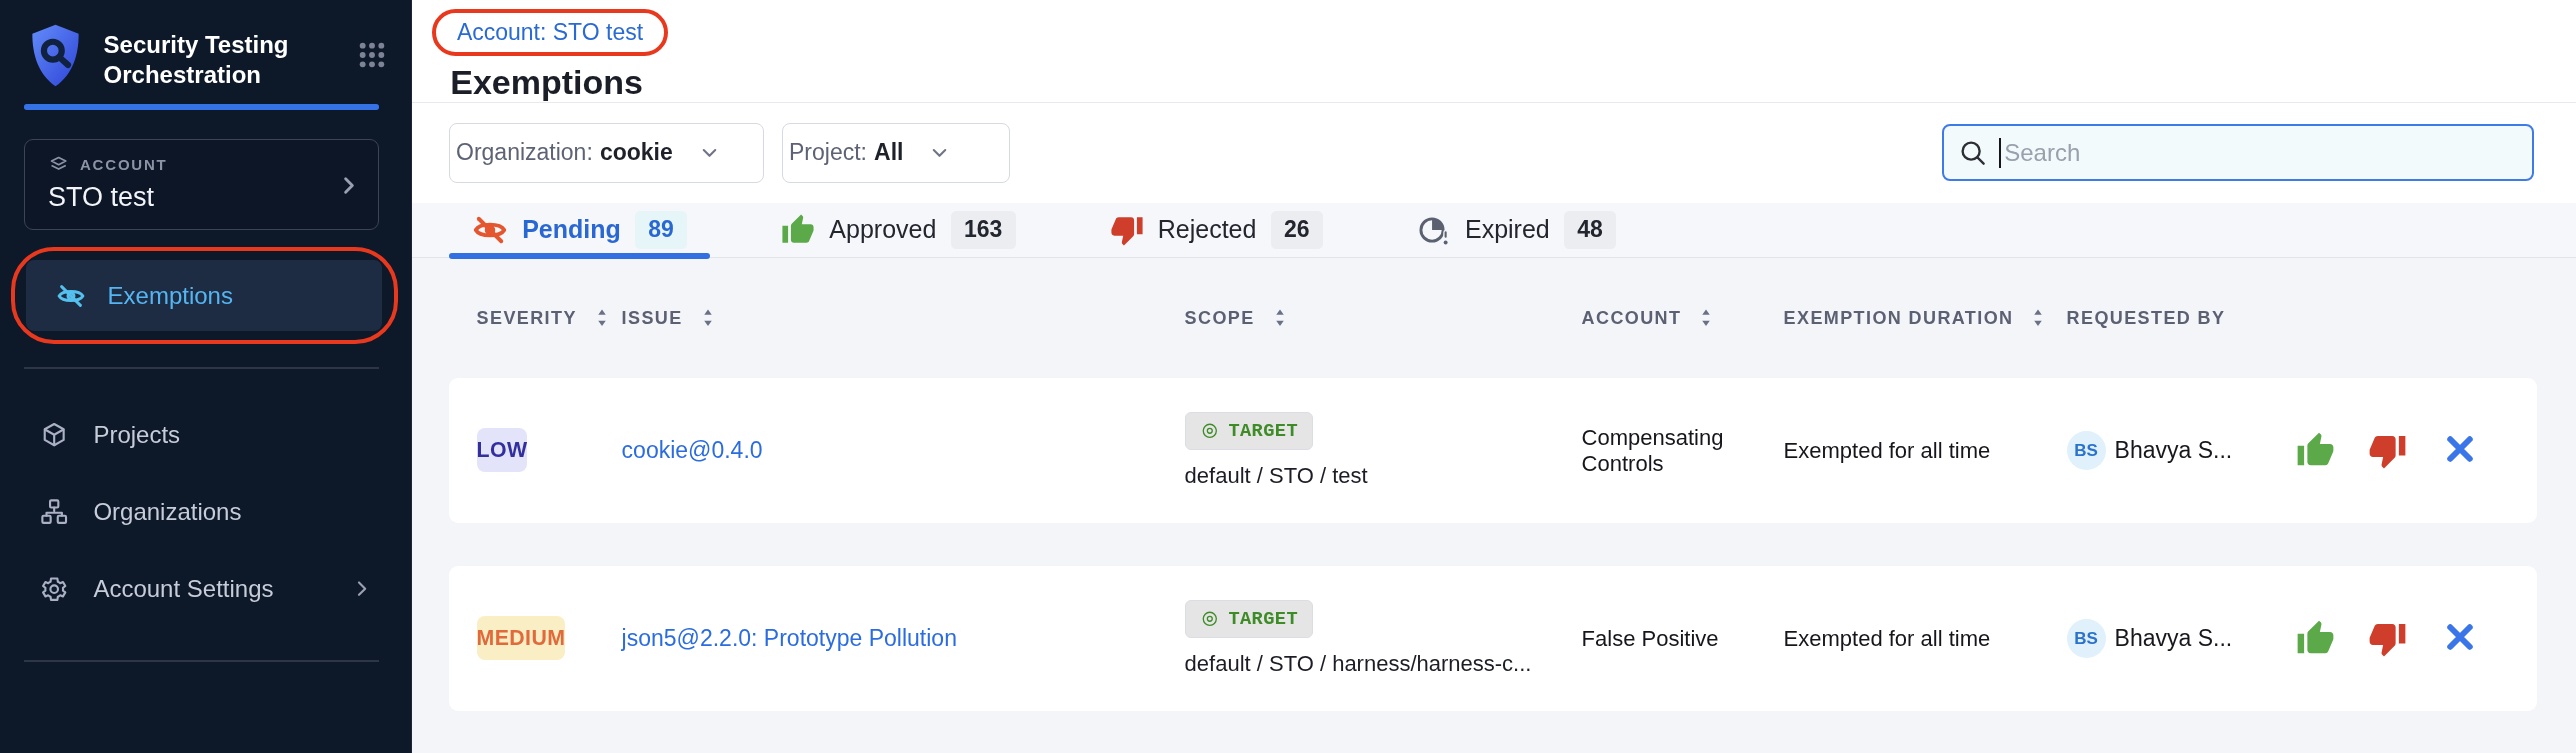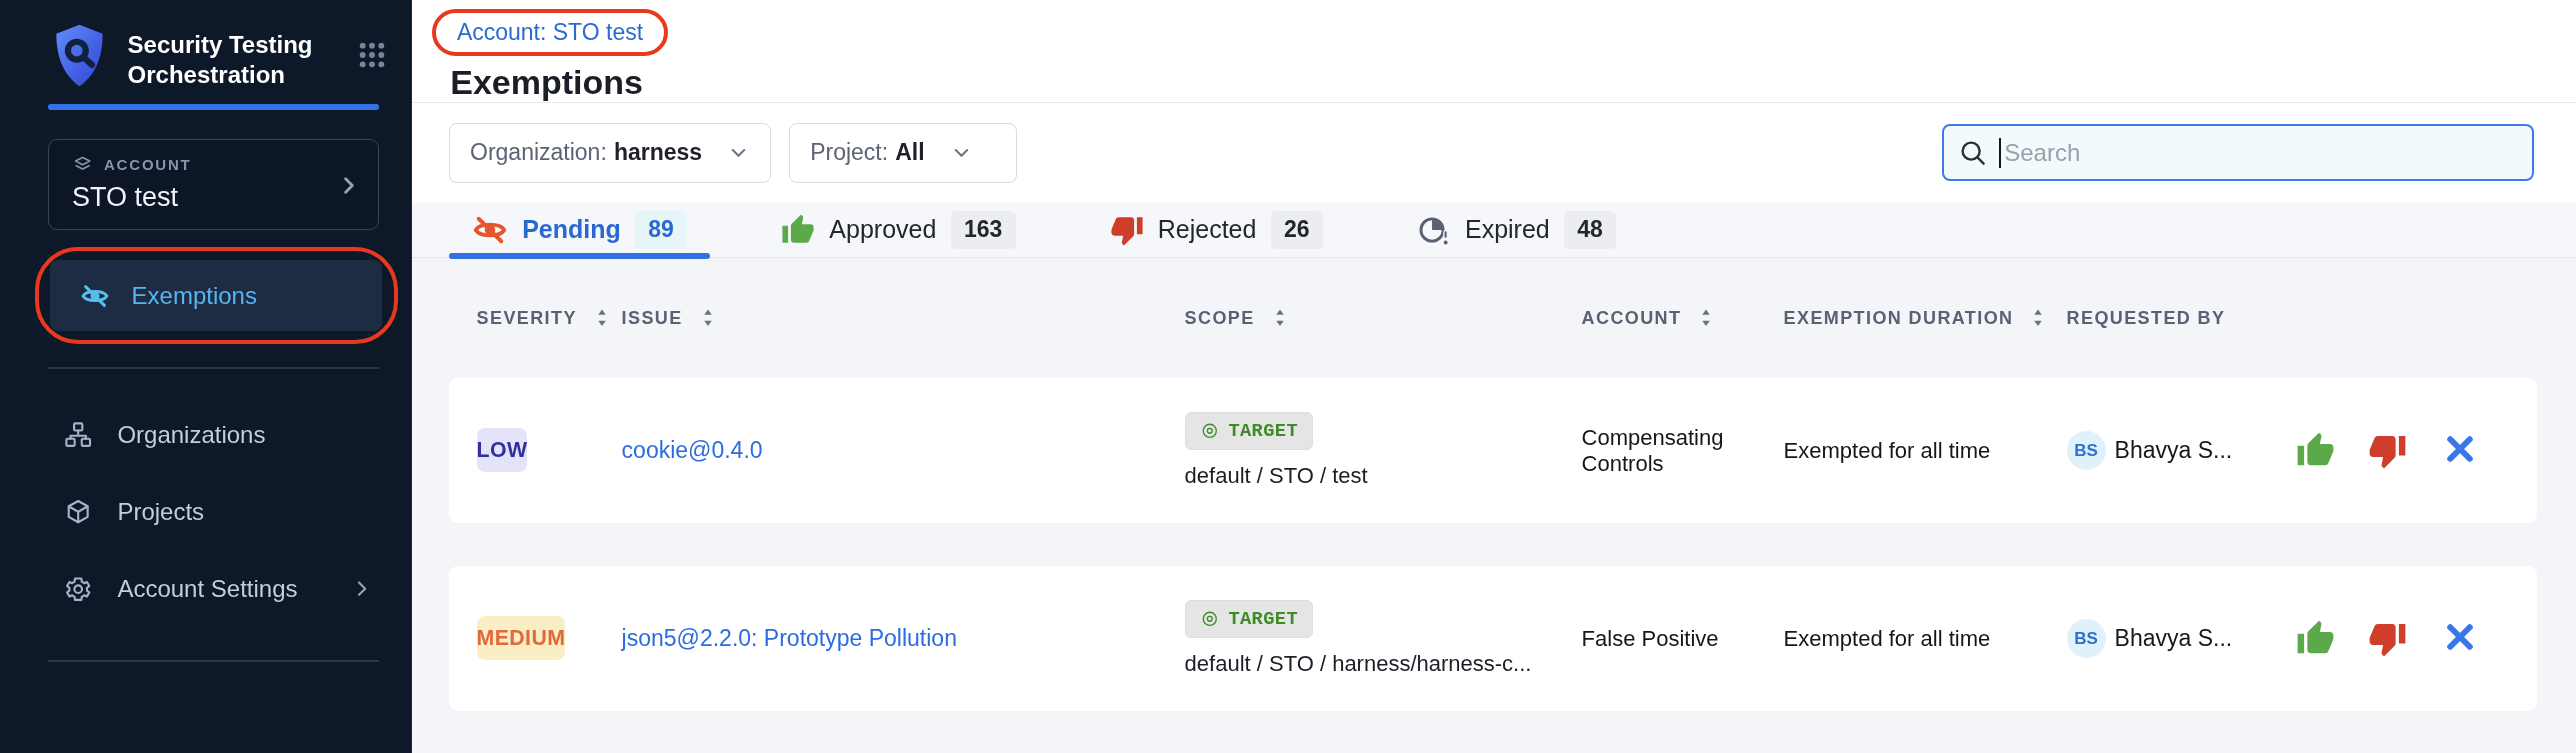--- a/index.html
+++ b/index.html
@@ -2,21 +2,21 @@
 <html style="font-size:14.2px"><head>
 <meta charset="utf-8">
 <style>
   * { margin:0; padding:0; box-sizing:border-box; }
   html,body { width:2576px; height:754px; overflow:hidden; background:#f4f5f8;
               font-family:"Liberation Sans", sans-serif; }
   .app { display:flex; width:2576px; height:754px; }
 
   
   .sidebar { width:412px; flex:0 0 412px; background:#0d1829; height:754px;
-             border-right:0.9px solid #1e2635; position:relative;padding-left:24px; }
+             border-right:0.9px solid #1e2635; position:relative; }
   .logo-row { display:flex; align-items:flex-start; padding:23px 23px 0 27px; }
   .logo-row svg.shield { width:57px; height:66px; flex:0 0 57px; }
   .app-title { color:#ffffff; font-size:24px; font-weight:bold; line-height:30px;
                width:212px; margin:7.1px 0 0 19.6px; }
   .grid-icon { margin-left:auto; margin-top:16px; }
   .accent-bar { height:6.2px; background:#3472e6; border-radius:2.7px; margin:14.2px 32px 0 24px; }
 
   .account-card { margin:28.4px 32px 0 24px; border:1.8px solid #3c4456; border-radius:9px;
                   padding:14.2px 18px 16px 23px; position:relative; cursor:pointer; background:#0c1626; }
   .account-caption { display:flex; align-items:center; gap:10.7px; color:#8d93a7;
@@ -45,21 +45,21 @@
   .page-header { height:120px; background:#ffffff; border-bottom:0.9px solid #e8e9ef;
                  padding:9px 0 0 19.6px; }
   .crumb-ring { display:inline-block; border:4.4px solid #e8391f; border-radius:43px;
                 padding:6.2px 21.3px; }
   .breadcrumb { color:#2a6ad4; font-size:23px; text-decoration:none; cursor:pointer; }
   .page-title { font-size:34px; font-weight:bold; color:#1b1e27; margin:6.2px 0 0 18.7px; }
 
   .filter-row { height:129px; background:#ffffff; display:flex; align-items:center;
                 padding:0 42px 0 37px; gap:18px; }
   .dd { height:60px; background:#fff; border:1.8px solid #d7d9e3; border-radius:8px;
-        display:flex; align-items:center; padding:0 20px; font-size:23px; color:#5d6274;
+        display:flex; align-items:center; padding:0 6px; font-size:23px; color:#5d6274;
         cursor:pointer; font-family:inherit; }
   .dd b { color:#1e2129; margin-left:7.1px; }
   .dd .chev-d { margin-left:25px; }
   .dd.org { min-width:315px; } .dd.proj { min-width:228px; }
   .search-box { margin-left:auto; width:592px; height:57px; border:2.7px solid #3e7be8;
                 border-radius:8px; background:#f2fafc; display:flex; align-items:center;
                 padding:0 14.2px; }
   .search-box .caret { width:1.8px; height:30px; background:#15151a; margin:0 3.6px 0 10.7px; }
   .search-box input { flex:1; border:none; outline:none; background:transparent;
                       font-size:24px; color:#1e2129; font-family:inherit; }
@@ -167,36 +167,36 @@
         <span class="label">Exemptions</span>
       </div>
     </div>
 
     <div class="side-divider"></div>
 
     <nav class="side-nav">
       <div class="side-item">
         <svg width="28.4" height="28.4" viewBox="0 0 24 24">
           <g class="st">
+            <path d="M12 2.5l8 4.5v9l-8 4.5-8-4.5v-9z"></path>
+            <path d="M4.2 7.2L12 11.6l7.8-4.4M12 11.6V20.5"></path>
+          </g>
+        </svg>
+        <span class="label">Projects</span>
+      </div>
+      <div class="side-item">
+        <svg width="28.4" height="28.4" viewBox="0 0 24 24">
+          <g class="st">
             <rect x="8.5" y="2" width="7" height="6" rx="1"></rect>
             <path d="M12 8v3M5.5 15v-2.5h13V15"></path>
             <rect x="2" y="15" width="7" height="6" rx="1"></rect>
             <rect x="15" y="15" width="7" height="6" rx="1"></rect>
           </g>
         </svg>
         <span class="label">Organizations</span>
-      </div>
-      <div class="side-item">
-        <svg width="28.4" height="28.4" viewBox="0 0 24 24">
-          <g class="st">
-            <path d="M12 2.5l8 4.5v9l-8 4.5-8-4.5v-9z"></path>
-            <path d="M4.2 7.2L12 11.6l7.8-4.4M12 11.6V20.5"></path>
-          </g>
-        </svg>
-        <span class="label">Projects</span>
       </div>
       <div class="side-item">
         <svg width="28.4" height="28.4" viewBox="0 0 24 24">
           <g class="st">
             <path d="M19.4 13.2a7.6 7.6 0 000-2.4l2-1.5-2-3.4-2.3 1a7.7 7.7 0 00-2-1.2L14.7 3h-5.4l-.4 2.7a7.7 7.7 0 00-2 1.2l-2.3-1-2 3.4 2 1.5a7.6 7.6 0 000 2.4l-2 1.5 2 3.4 2.3-1a7.7 7.7 0 002 1.2l.4 2.7h5.4l.4-2.7a7.7 7.7 0 002-1.2l2.3 1 2-3.4z"></path>
             <circle cx="12" cy="12" r="3.2"></circle>
           </g>
         </svg>
         <span class="label">Account Settings</span>
         <svg class="chev-r" width="21.3" height="21.3" viewBox="0 0 24 24">
@@ -213,21 +213,21 @@
     <header class="page-header">
       <div class="crumb-ring">
         <a class="breadcrumb">Account: STO test</a>
       </div>
       <h1 class="page-title">Exemptions</h1>
     </header>
 
     <div class="filter-row">
       <button class="dd org">
         <span>Organization:</span>
-        <b>harness</b>
+        <b>cookie</b>
         <svg class="chev-d" width="23" height="23" viewBox="0 0 24 24">
           <path d="M6 9.5l6 6 6-6" fill="none" stroke="#6f7487" stroke-width="2.2" stroke-linecap="round" stroke-linejoin="round"></path>
         </svg>
       </button>
       <button class="dd proj">
         <span>Project:</span>
         <b>All</b>
         <svg class="chev-d" width="23" height="23" viewBox="0 0 24 24">
           <path d="M6 9.5l6 6 6-6" fill="none" stroke="#6f7487" stroke-width="2.2" stroke-linecap="round" stroke-linejoin="round"></path>
         </svg>

